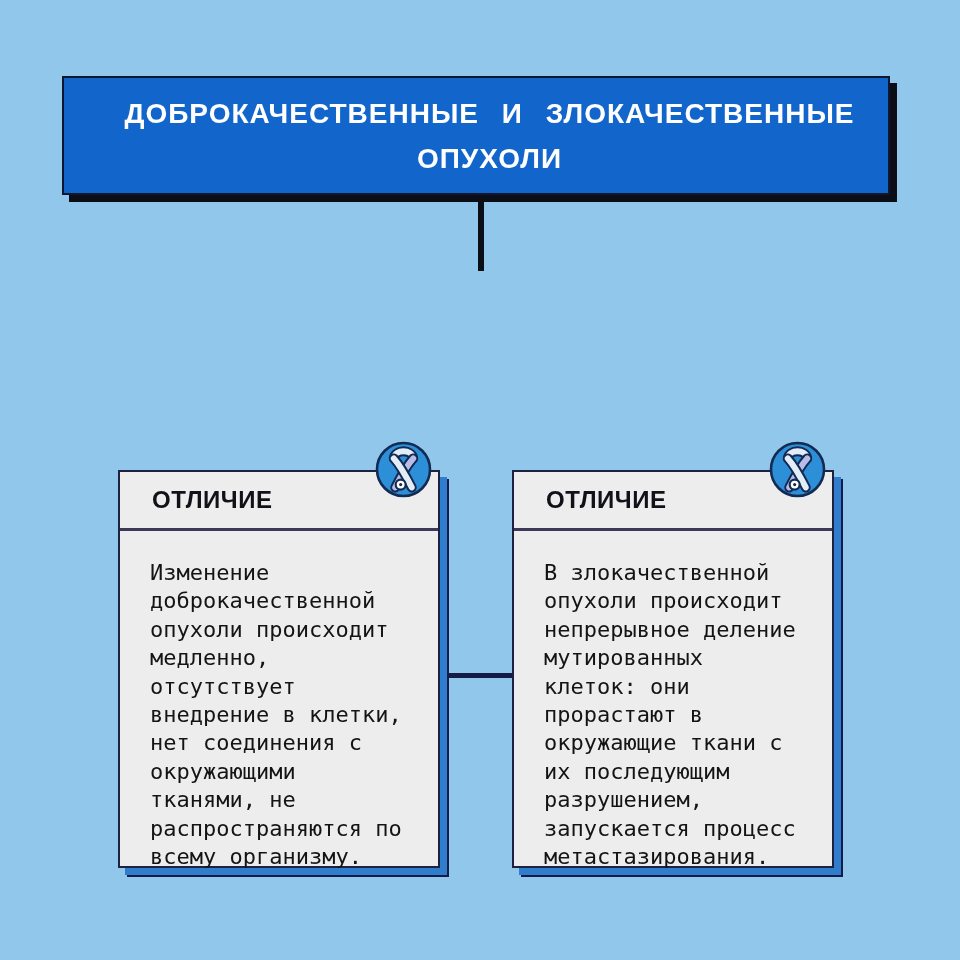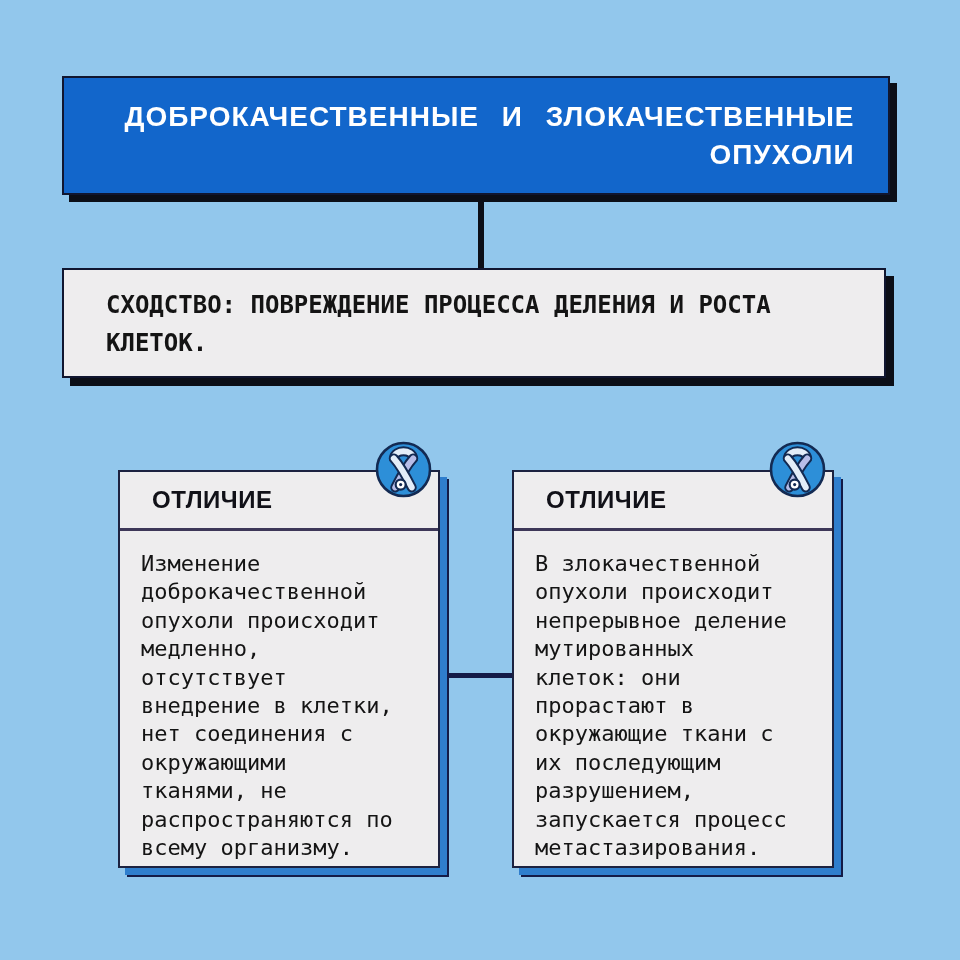--- a/index.html
+++ b/index.html
@@ -32,25 +32,25 @@
     left: 62px; top: 76px;
     width: 828px; height: 119px;
     background: var(--title-bg, #1266cb);
     border: 2px solid var(--outline-dark, #101630);
     box-shadow: 7px 7px 0 var(--shadow-black, #0b0e17);
     box-sizing: border-box;
     display: flex; align-items: center; justify-content: center;
   }
   .title-box .title-text {
     white-space: pre-line;
-    text-align: right;
+    text-align: center;
     color: var(--title-text, #ffffff);
     font-size: 28px;
     font-weight: bold;
-    line-height: 38px;
+    line-height: 45px;
     letter-spacing: 1px;
     word-spacing: 14px;
     margin-left: 27px;
   }
 
   
   .similarity-box {
     position: absolute;
     left: 62px; top: 268px;
     width: 824px; height: 110px;
@@ -93,21 +93,21 @@
     box-sizing: border-box;
   }
   .card-header-label {
     font-size: 24px;
     font-weight: bold;
     letter-spacing: 0.5px;
     color: #111118;
   }
   .card-body {
     white-space: pre-line;
-    margin: 3px;
+    margin: 12px;
     padding: 16px 12px 0 18px;
     font-family: "DejaVu Sans Mono", monospace;
     font-size: 22px;
     line-height: 28.4px;
     color: var(--body-text, #141414);
   }
 
   .card-icon {
     position: absolute;
     top: -31px; right: 6px;
@@ -120,24 +120,20 @@
 <div id="canvas">
 
   <div class="v-connector"></div>
   <div class="h-connector"></div>
 
   <div class="title-box">
     <div class="title-text">ДОБРОКАЧЕСТВЕННЫЕ И ЗЛОКАЧЕСТВЕННЫЕ
 ОПУХОЛИ</div>
   </div>
 
-  <div class="similarity-box">
-    <p class="similarity-text">СХОДСТВО: ПОВРЕЖДЕНИЕ ПРОЦЕССА ДЕЛЕНИЯ И РОСТА
-КЛЕТОК.</p>
-  </div>
 
   <div class="card card-left">
     <svg class="card-icon" viewBox="0 0 40 40">
       <circle cx="20" cy="20" r="18.6" fill="#2d8fd8" stroke="#132a52" stroke-width="1.8"></circle>
       <g fill="none" stroke-linecap="round">
         <path d="M13.2 12.2 C 14 5.6, 26 5.6, 26.8 12.2" stroke="#132a52" stroke-width="7"></path>
         <path d="M13.2 12.2 C 14 5.6, 26 5.6, 26.8 12.2" stroke="#e3edf8" stroke-width="4.2"></path>
         <path d="M14.2 32.6 C 18 25, 22.5 17, 26.8 12.2" stroke="#132a52" stroke-width="7"></path>
         <path d="M14.2 32.6 C 18 25, 22.5 17, 26.8 12.2" stroke="#b7bde8" stroke-width="4.2"></path>
         <path d="M25.8 32.6 C 22 25, 17.5 17, 13.2 12.2" stroke="#132a52" stroke-width="7"></path>

